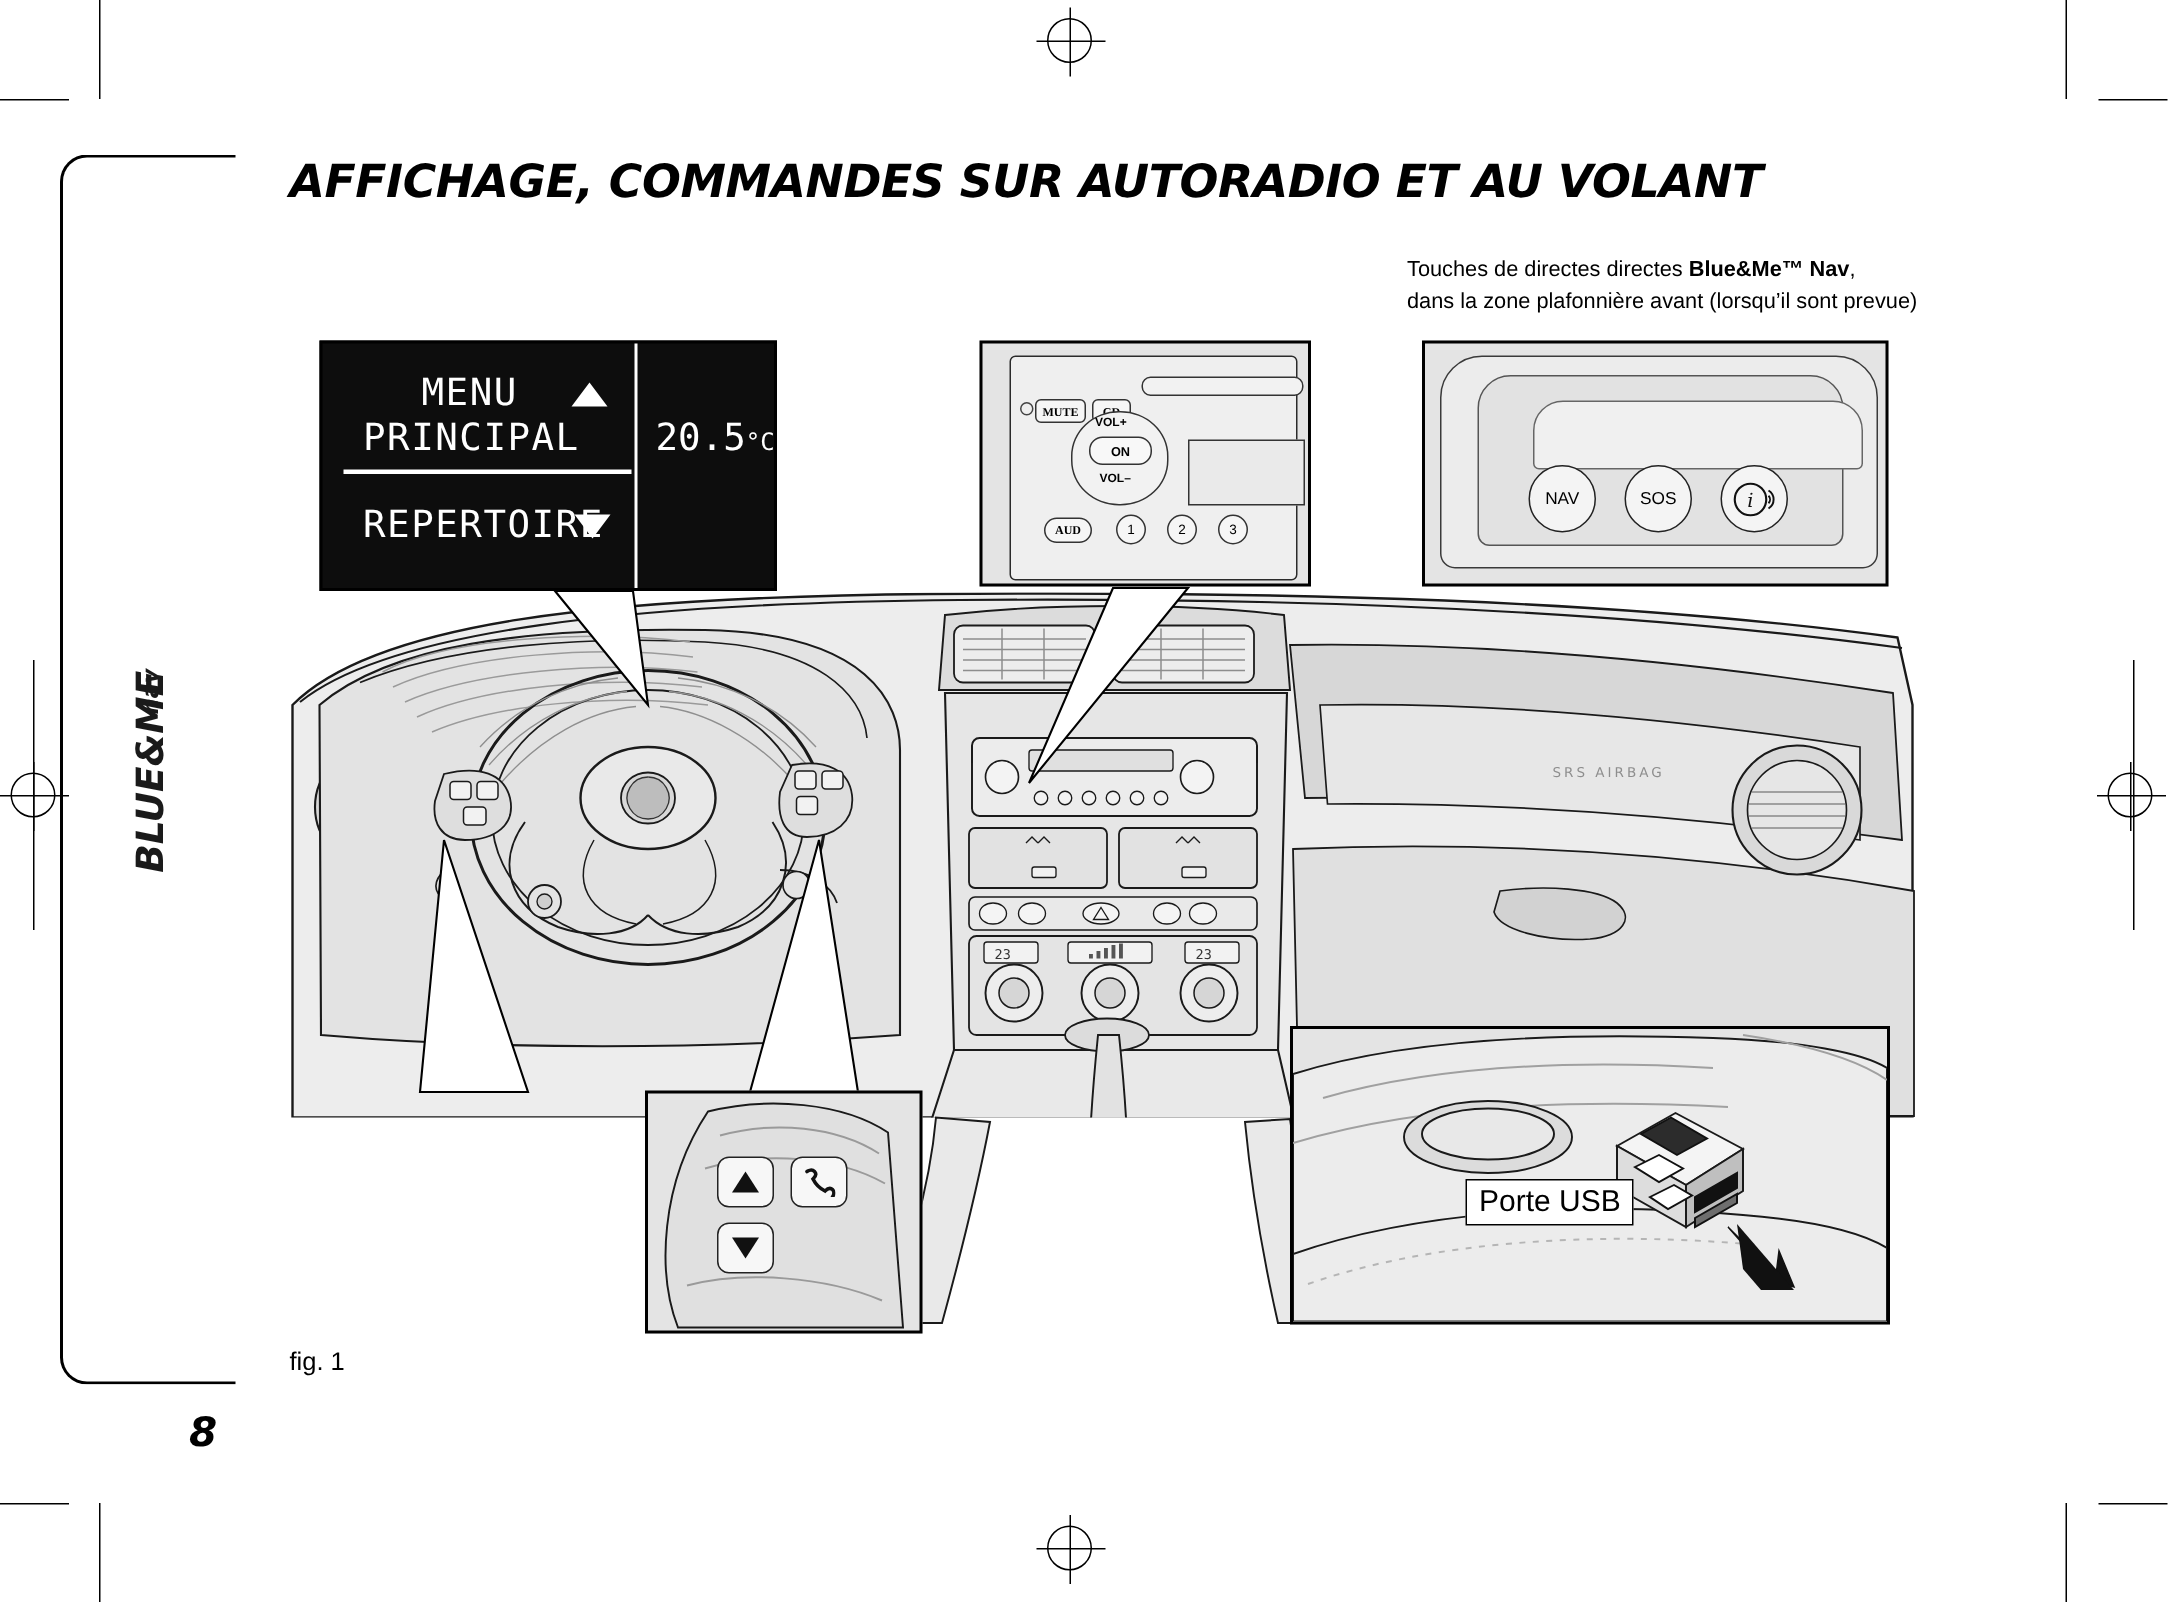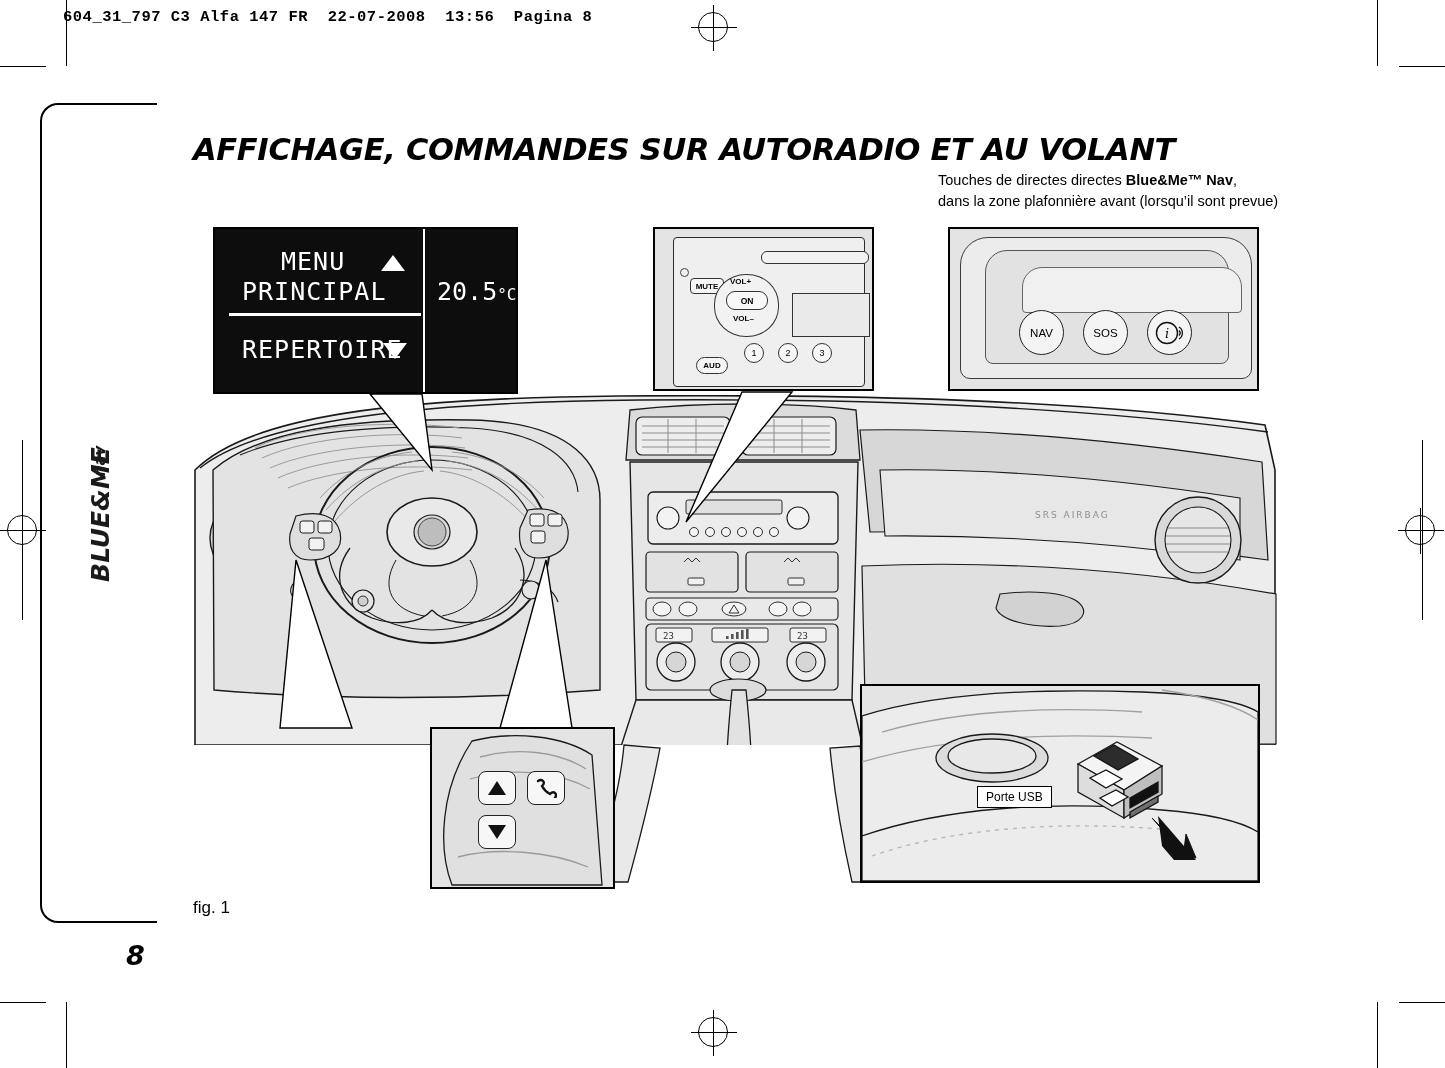--- a/index.html
+++ b/index.html
@@ -80,21 +80,20 @@
   
   .title {
     position: absolute;
     left: 193px; top: 104px;
     font-family: "DejaVu Sans", sans-serif;
     font-weight: bold;
     font-style: italic;
     font-size: 30.5px;
     letter-spacing: -0.3px;
     color: #000;
-    margin-top: 28px;
   }
 
   
   .side-logo {
     position: absolute;
     left: 60px; top: 390px;
     width: 80px; height: 250px;
     transform-origin: center center;
   }
   .side-logo .txt {
@@ -219,26 +218,25 @@
     background: #efefef;
     border: 1.5px solid #2b2b2b;
     border-radius: 4px;
   }
   .btn-rect {
     position: absolute;
     background: #f6f6f6;
     border: 1.3px solid #333;
     border-radius: 4px;
     font-size: 8px;
-    font-family: Liberation Sans, sans-serif;
+    font-family: Liberation Serif, serif;
     display: flex; align-items: center; justify-content: center;
     color: #000;
     font-weight: bold;
     box-sizing: border-box;
-    margin-top: 12px;
   }
   .btn-round {
     position: absolute;
     background: #f6f6f6;
     border: 1.3px solid #333;
     border-radius: 50%;
     font-size: 9px;
     font-family: "Liberation Sans", sans-serif;
     display: flex; align-items: center; justify-content: center;
     color: #000;
@@ -374,21 +372,21 @@
     border: 2px solid #000;
     overflow: hidden;
     box-sizing: border-box;
   }
   .usb-label {
     position: absolute;
     left: 115px; top: 100px;
     background: #fff;
     border: 1.4px solid #000;
     padding: 3px 8px;
-    font-size: 12px;
+    font-size: 20px;
     font-family: "Liberation Sans", sans-serif;
     color: #000;
   }
 
   
   .fig-cap {
     position: absolute;
     left: 193px; top: 898px;
     font-size: 17px;
     font-family: "Liberation Sans", sans-serif;
@@ -425,21 +423,20 @@
   <div class="crop-h" style="left:0;top:1002px;width:46px;"></div>
   <div class="crop-h" style="left:1399px;top:1002px;width:46px;"></div>
   <div class="crop-v" style="left:22px;top:440px;height:180px;background:#000;width:1px;"></div>
   <div class="crop-v" style="left:1422px;top:440px;height:180px;background:#000;width:1px;"></div>
 
   <div class="reg" style="left:698px;top:12px;"></div>
   <div class="reg" style="left:698px;top:1017px;"></div>
   <div class="reg" style="left:7px;top:515px;"></div>
   <div class="reg" style="left:1405px;top:515px;"></div>
 
-  <div class="header-code">604_31_797 C3 Alfa 147 FR  22-07-2008  13:56  Pagina 8</div>
 
   <div class="frame"></div>
   <div class="frame-mask"></div>
 
   <div class="title">AFFICHAGE, COMMANDES SUR AUTORADIO ET AU VOLANT</div>
 
   <div class="side-logo">
     <div class="txt">BLUE&amp;ME</div>
     <div class="sub">nav</div>
   </div>

